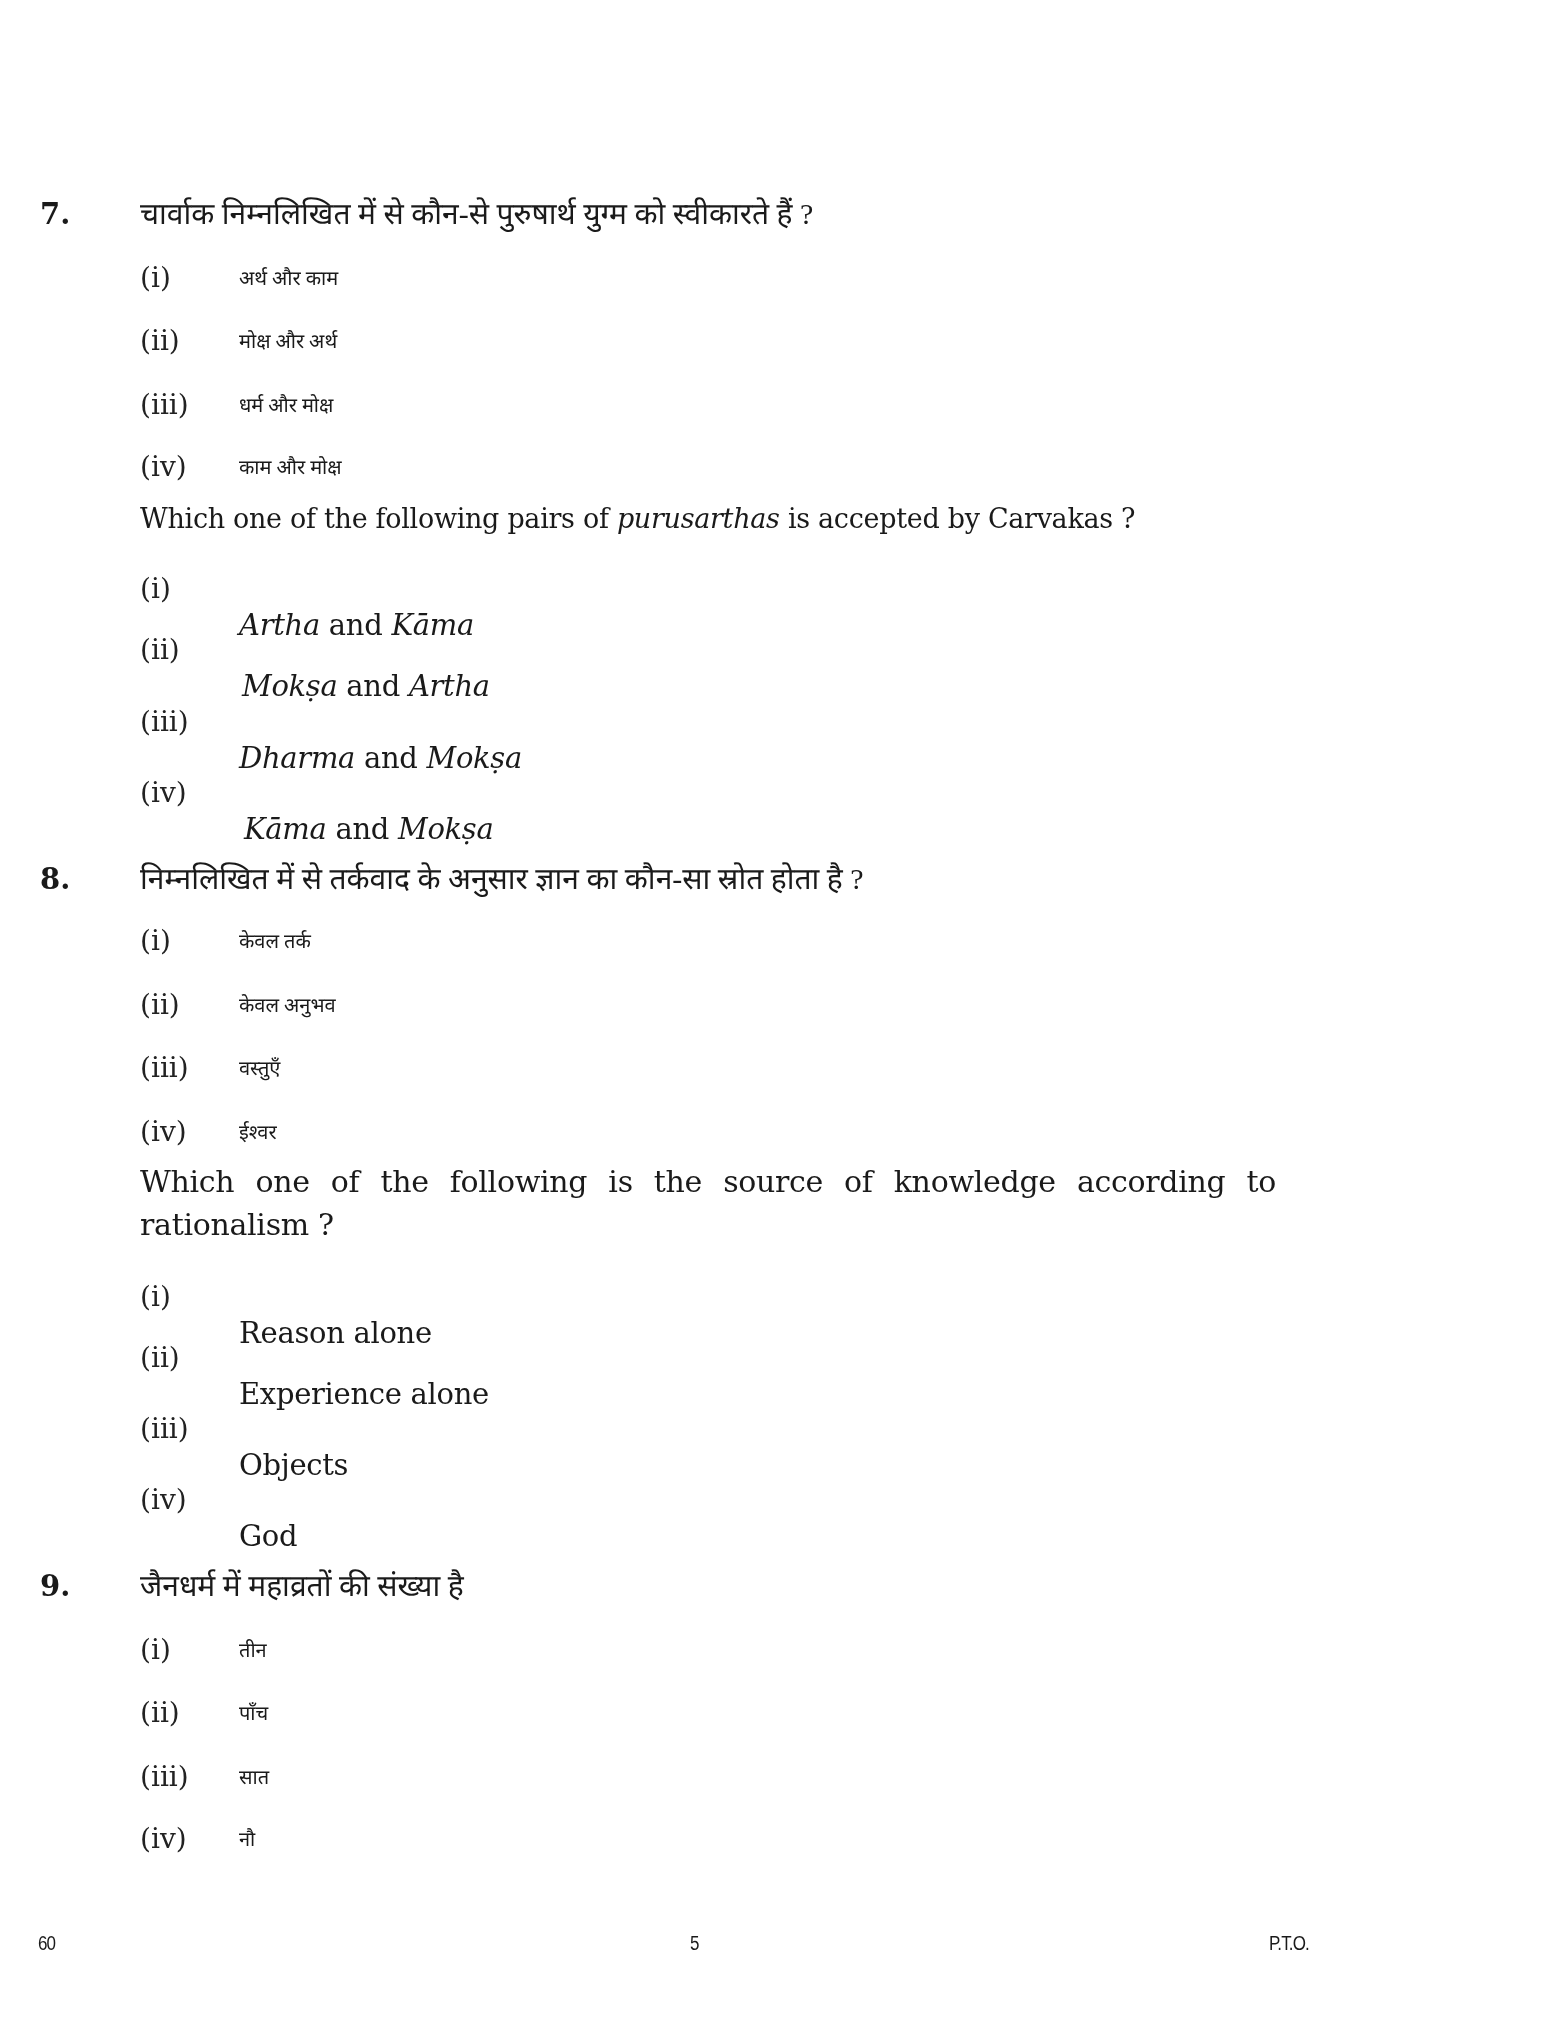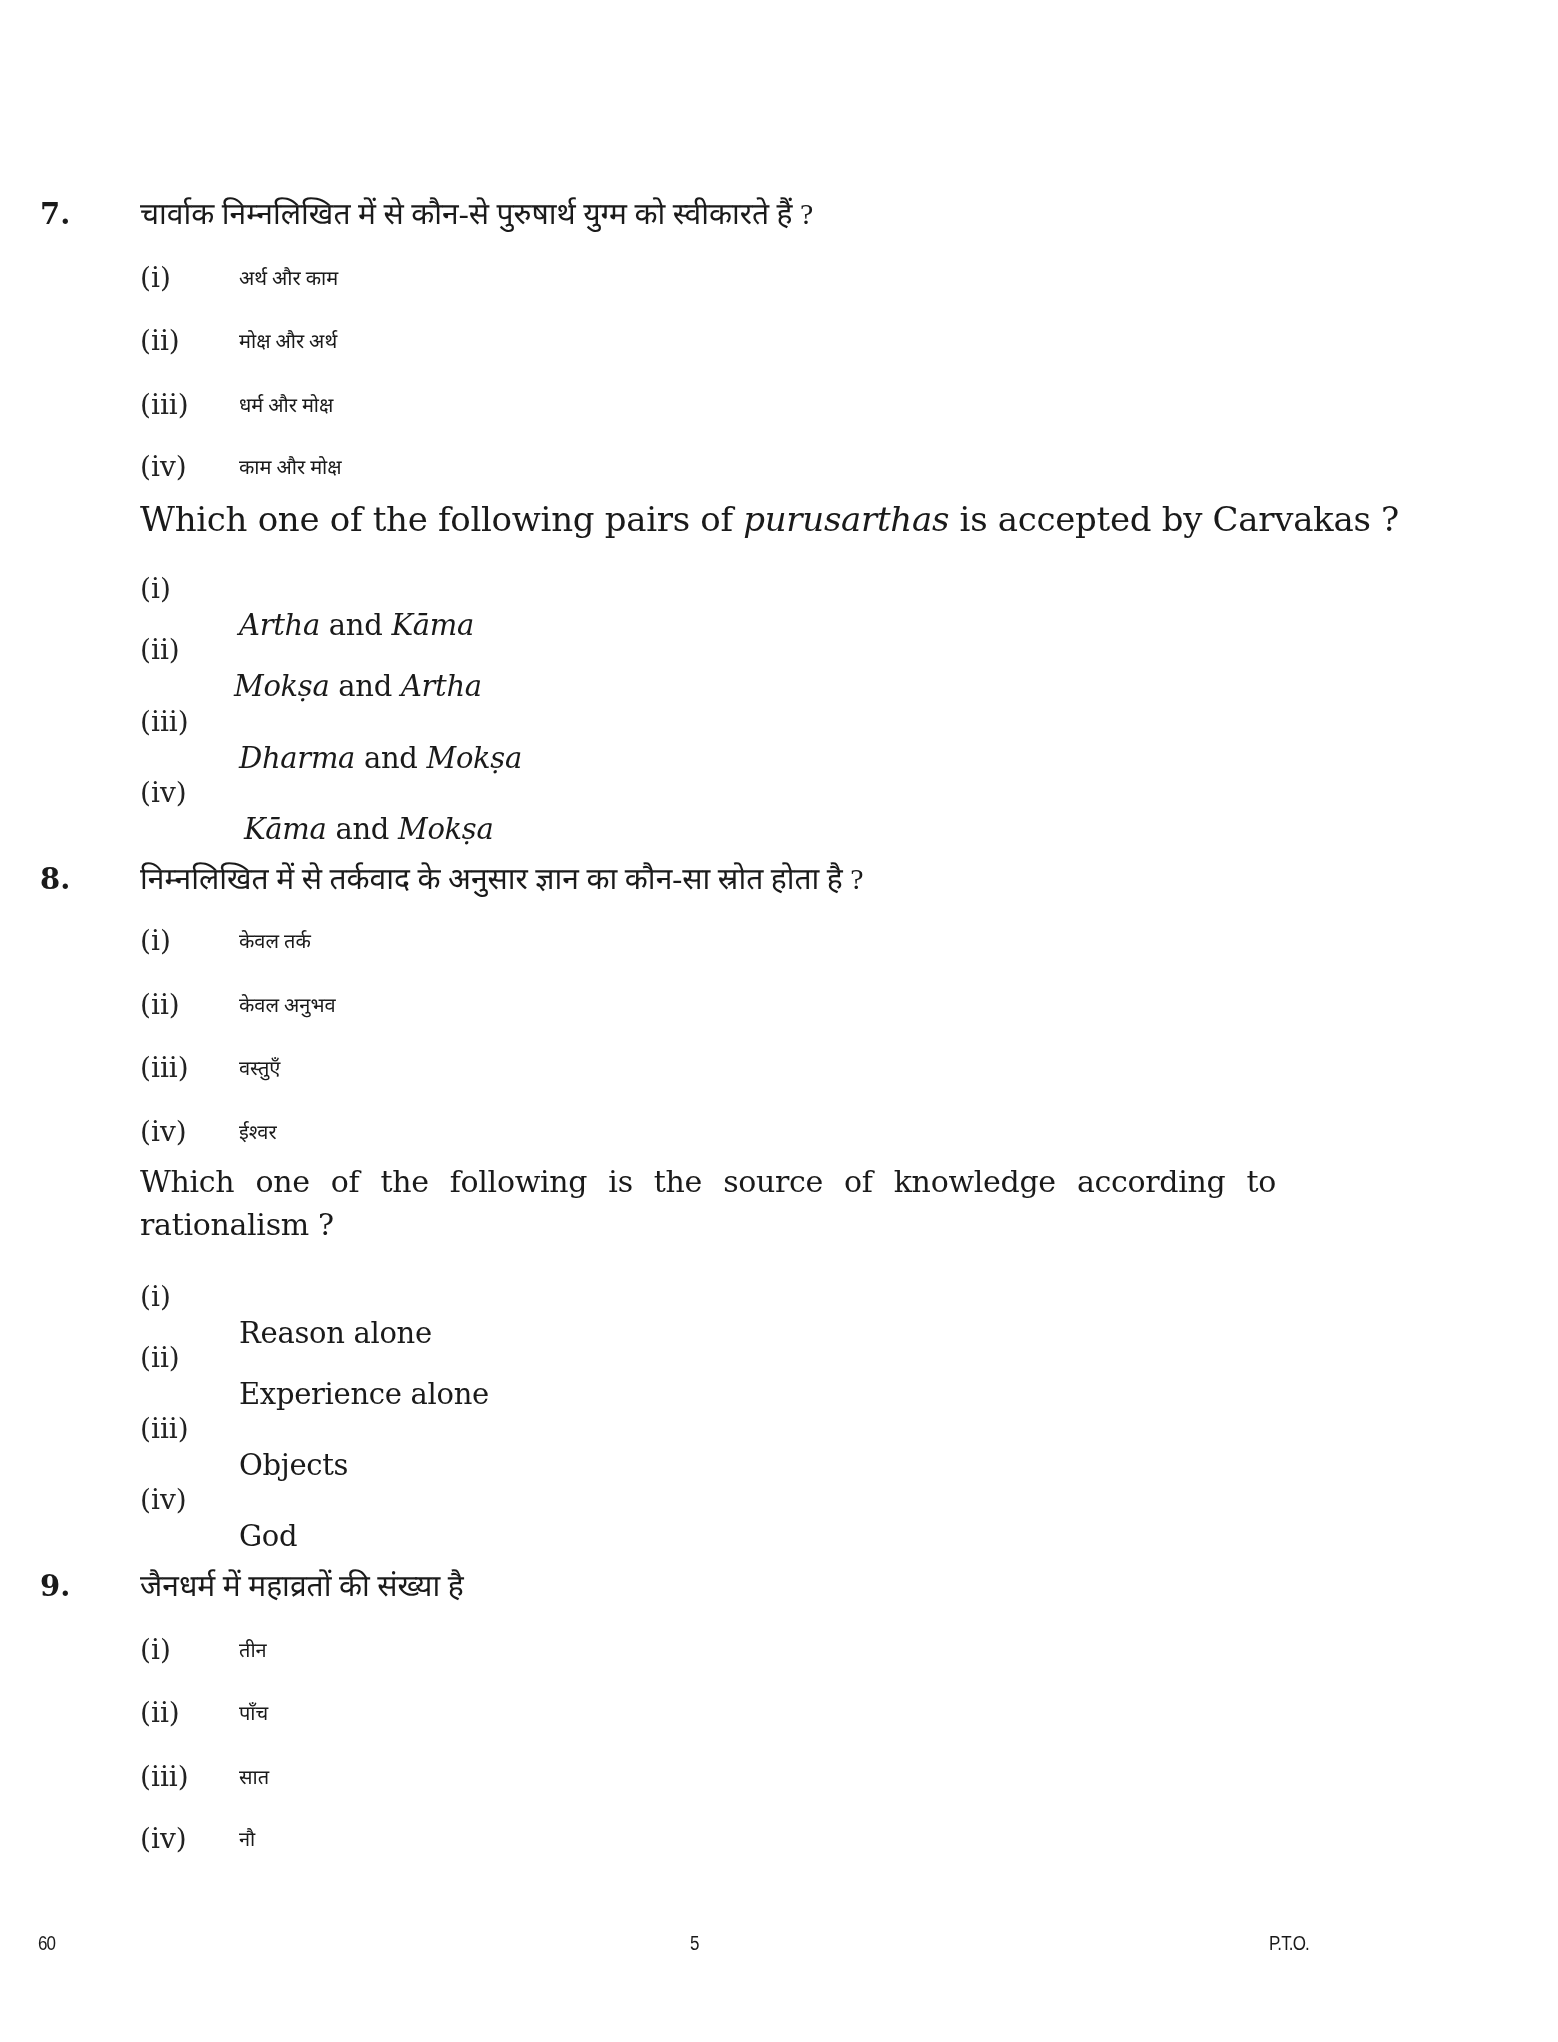--- a/index.html
+++ b/index.html
@@ -3,21 +3,21 @@
 <meta charset="utf-8">
 <style>
   html, body { margin:0; padding:0; background:#ffffff; }
   body { width:1558px; height:2042px; position:relative; overflow:hidden; color:#1a1a1a; }
   .hin { font-family:"Liberation Serif","DejaVu Serif",serif; }
   .line { position:absolute; left:0; height:40px; line-height:40px; white-space:nowrap; transform:translateY(-50%); }
   .qnum { position:absolute; left:40px; font-weight:bold; font-size:29px; font-family:"DejaVu Serif","Liberation Serif",serif; }
   .qtext { position:absolute; left:140px; font-size:30px; }
   .opt-label { position:absolute; left:140px; font-size:28px; font-family:"DejaVu Serif","Liberation Serif",serif; color:#222; }
   .opt-text { position:absolute; left:239px; font-size:20px; }
-  .en { font-family:"DejaVu Serif","Liberation Serif",serif; font-size:34px; letter-spacing:-0.3px; }
+  .en { font-family:"DejaVu Serif","Liberation Serif",serif; font-size:27px; letter-spacing:-0.3px; }
   .en-opt { font-family:"DejaVu Serif","Liberation Serif",serif; font-size:29px; letter-spacing:-0.3px;margin-top:36px; }
   .justify { width:1136px; text-align:justify; text-align-last:justify; }
   i { font-style:italic; }
   .footer { position:absolute; top:1943px; transform:translateY(-50%); font-family:"Liberation Sans","DejaVu Sans",sans-serif; font-size:20px; letter-spacing:-1px; transform-origin:left center; }
   .narrow { display:inline-block; transform:scaleX(0.85); transform-origin:left center; }
 </style>
 </head>
 <body>
 
 <div>
@@ -46,21 +46,21 @@
   <div class="line" style="top:519px;">
     <span class="qtext en"><span>Which one of the following pairs of </span><i>purusarthas</i><span> is accepted by Carvakas ?</span></span>
   </div>
 
   <div class="line" style="top:589px;">
     <span class="opt-label">(i)</span>
     <span class="opt-text en-opt"><i>Artha</i><span> and </span><i>Kāma</i></span>
   </div>
   <div class="line" style="top:650px;">
     <span class="opt-label">(ii)</span>
-    <span class="opt-text en-opt" style="left:234px;"><i>Mokṣa</i><span> and </span><i>Artha</i></span>
+    <span class="opt-text en-opt" style="left:242px;"><i>Mokṣa</i><span> and </span><i>Artha</i></span>
   </div>
   <div class="line" style="top:722px;">
     <span class="opt-label">(iii)</span>
     <span class="opt-text en-opt"><i>Dharma</i><span> and </span><i>Mokṣa</i></span>
   </div>
   <div class="line" style="top:793px;">
     <span class="opt-label">(iv)</span>
     <span class="opt-text en-opt" style="left:244px;"><i>Kāma</i><span> and </span><i>Mokṣa</i></span>
   </div>
 </div>

